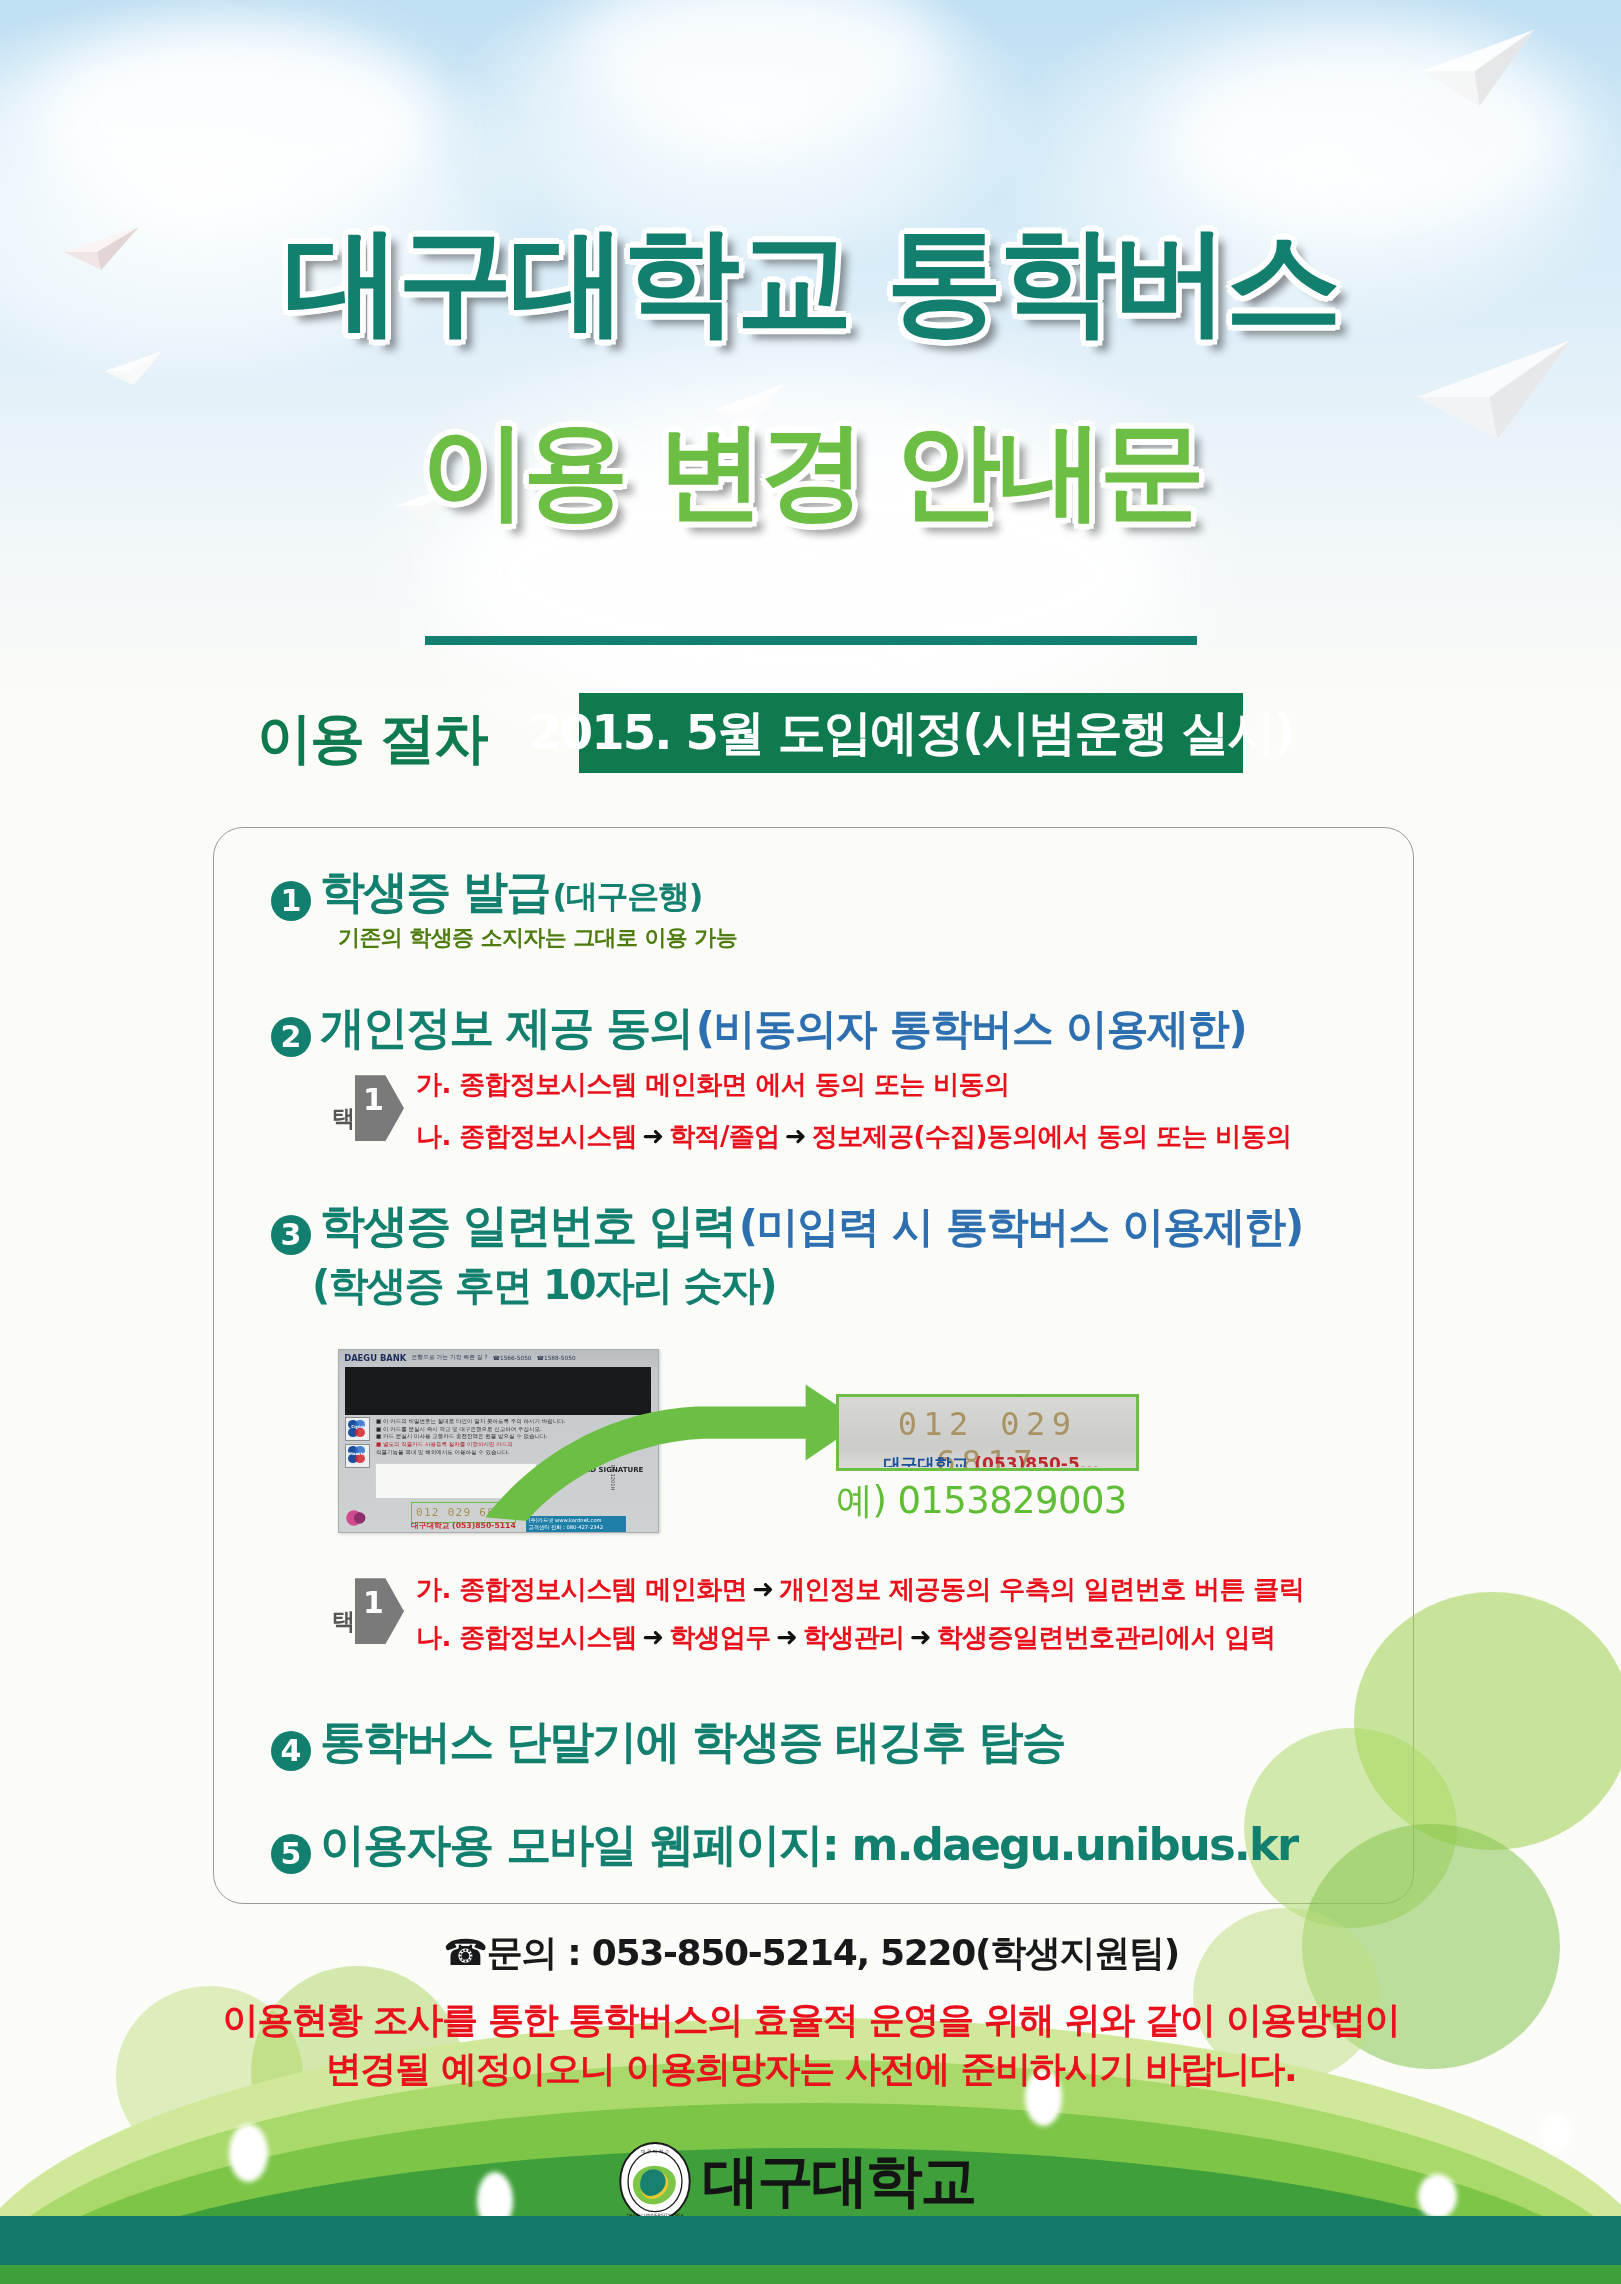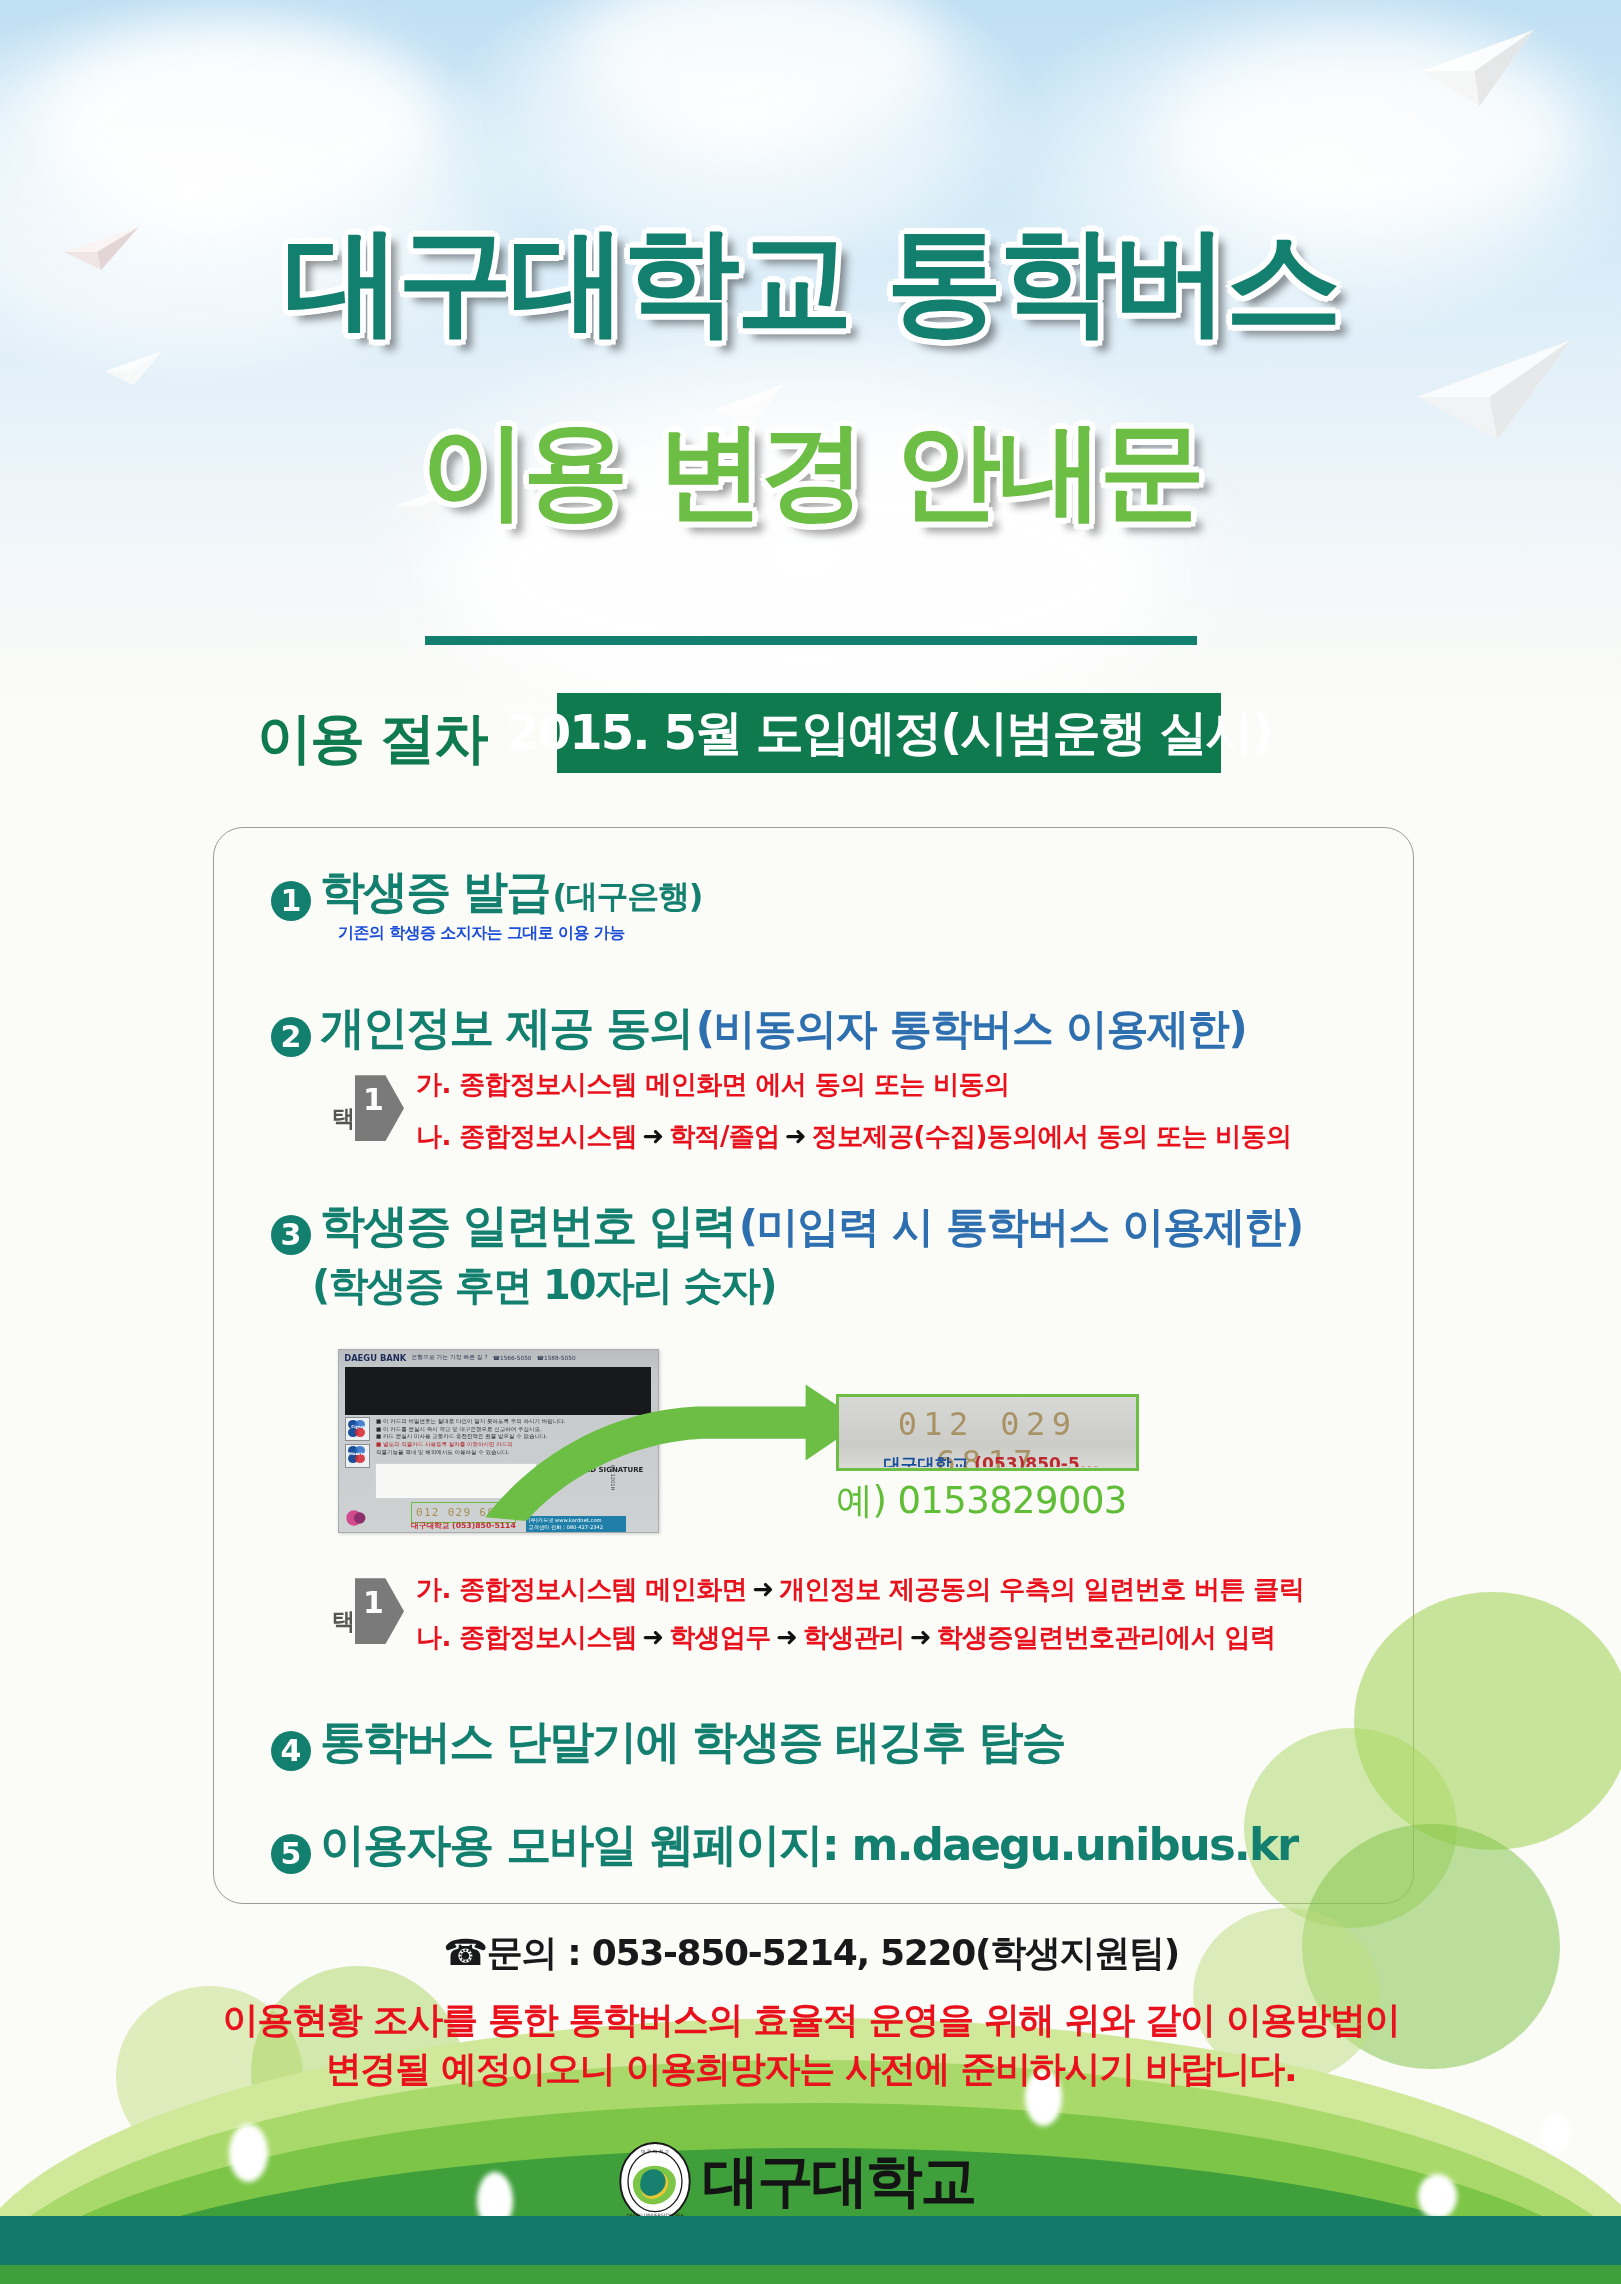--- a/index.html
+++ b/index.html
@@ -60,21 +60,21 @@
     background:#13806f;
   }
 
   
   .sec-wrap{position:absolute;left:0;top:693px;width:1622px;height:84px;}
   .sec-label{
     position:absolute;left:257px;top:9px;
     font-size:55px;font-weight:bold;color:#0e7a4e;letter-spacing:-1.9px;white-space:nowrap;
   }
   .sec-banner{
-    position:absolute;left:557px;top:0px;width:664px;height:80px;
+    position:absolute;left:579px;top:0px;width:664px;height:80px;
     background:#0e7a4e;
     display:flex;align-items:center;justify-content:center;
   }
   .sec-banner span{color:#ffffff;font-size:48px;font-weight:bold;letter-spacing:-1.9px;white-space:nowrap;}
 
   
   .box{
     position:absolute;left:213px;top:827px;width:1199px;height:1075px;
     border:1.9px solid #9a9a9a;border-radius:30px;
     background:rgba(255,255,255,.12);
@@ -84,21 +84,21 @@
   .step{position:absolute;white-space:nowrap;}
   .num{
     display:inline-block;width:40px;height:40px;border-radius:50%;
     background:#13806f;color:#ffffff;font-size:30px;font-weight:bold;
     text-align:center;line-height:39px;vertical-align:-3.9px;margin-right:9px;
   }
   .h-main{font-size:45px;font-weight:bold;color:#13806f;letter-spacing:-1.9px;}
   .h-paren-dark{font-size:32px;font-weight:bold;color:#13806f;letter-spacing:-1.3px;}
   .h-paren-blue{font-size:42px;font-weight:bold;color:#2e6fb0;letter-spacing:-1.3px;}
   .sub-red{font-size:26px;font-weight:bold;color:#e8111c;letter-spacing:-0.6px;}
-  .sub-red-s{font-size:16px;font-weight:bold;color:#1d4ed8;letter-spacing:-0.6px;}
+  .sub-red-s{font-size:22px;font-weight:bold;color:#4d7c0f;letter-spacing:-0.6px;}
   .h-sub-line{font-size:40px;font-weight:bold;color:#13806f;letter-spacing:-1.9px;}
 
   
   .pick{position:absolute;width:77px;height:76px;}
   .pick .t{
     position:absolute;left:0;top:20.6px;font-size:23px;font-weight:bold;color:#555;
     writing-mode:vertical-rl;letter-spacing:0;
   }
   .pick .arrow{
     position:absolute;left:26px;top:5.2px;width:49px;height:66px;

